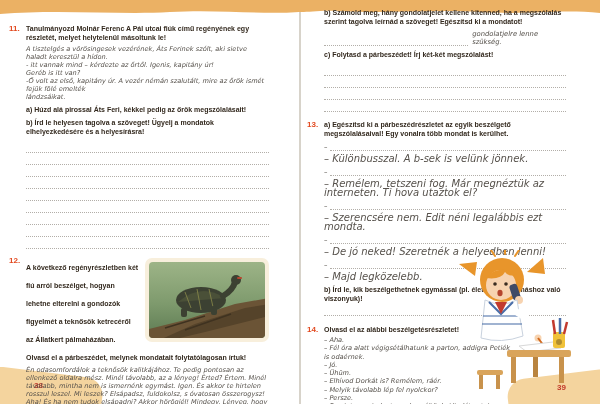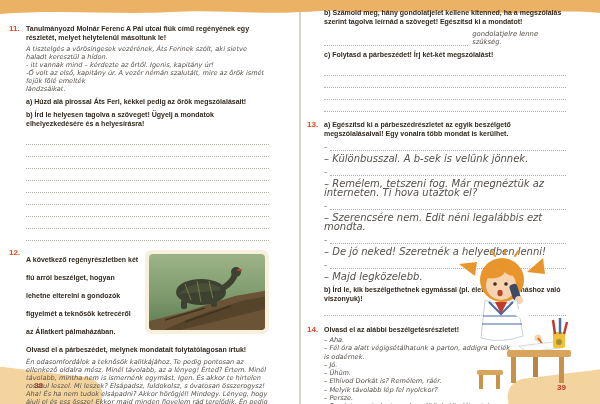--- a/index.html
+++ b/index.html
@@ -69,20 +69,21 @@
 
   <div class="page left">
 
     <div class="ex">
       <div class="ex-num">11.</div>
       <div class="ex-body">
         <div class="ex-title">Tanulmányozd Molnár Ferenc A Pál utcai fiúk című regényének egy részletét, melyet helytelenül másoltunk le!</div>
         <div class="excerpt">
           <div class="script">A tisztelgés a vörösingesek vezérének, Áts Ferinek szólt, aki sietve haladt keresztül a hídon.</div>
           <div class="script">- itt vannak mind – kérdezte az őrtől. Igenis, kapitány úr!</div>
+          <div class="script">Geréb is itt van?</div>
           <div class="script">-Ő volt az első, kapitány úr. A vezér némán szalutált, mire az őrök ismét fejük fölé emelték</div>
           <div class="script">lándzsáikat.</div>
         </div>
         <div class="task">a) Húzd alá pirossal Áts Feri, kékkel pedig az őrök megszólalásait!</div>
         <div class="task">b) Írd le helyesen tagolva a szöveget! Ügyelj a mondatok elhelyezkedésére és a helyesírásra!</div>
         <div class="ruled">
           <div class="rline"></div>
           <div class="rline"></div>
           <div class="rline"></div>
           <div class="rline"></div>

